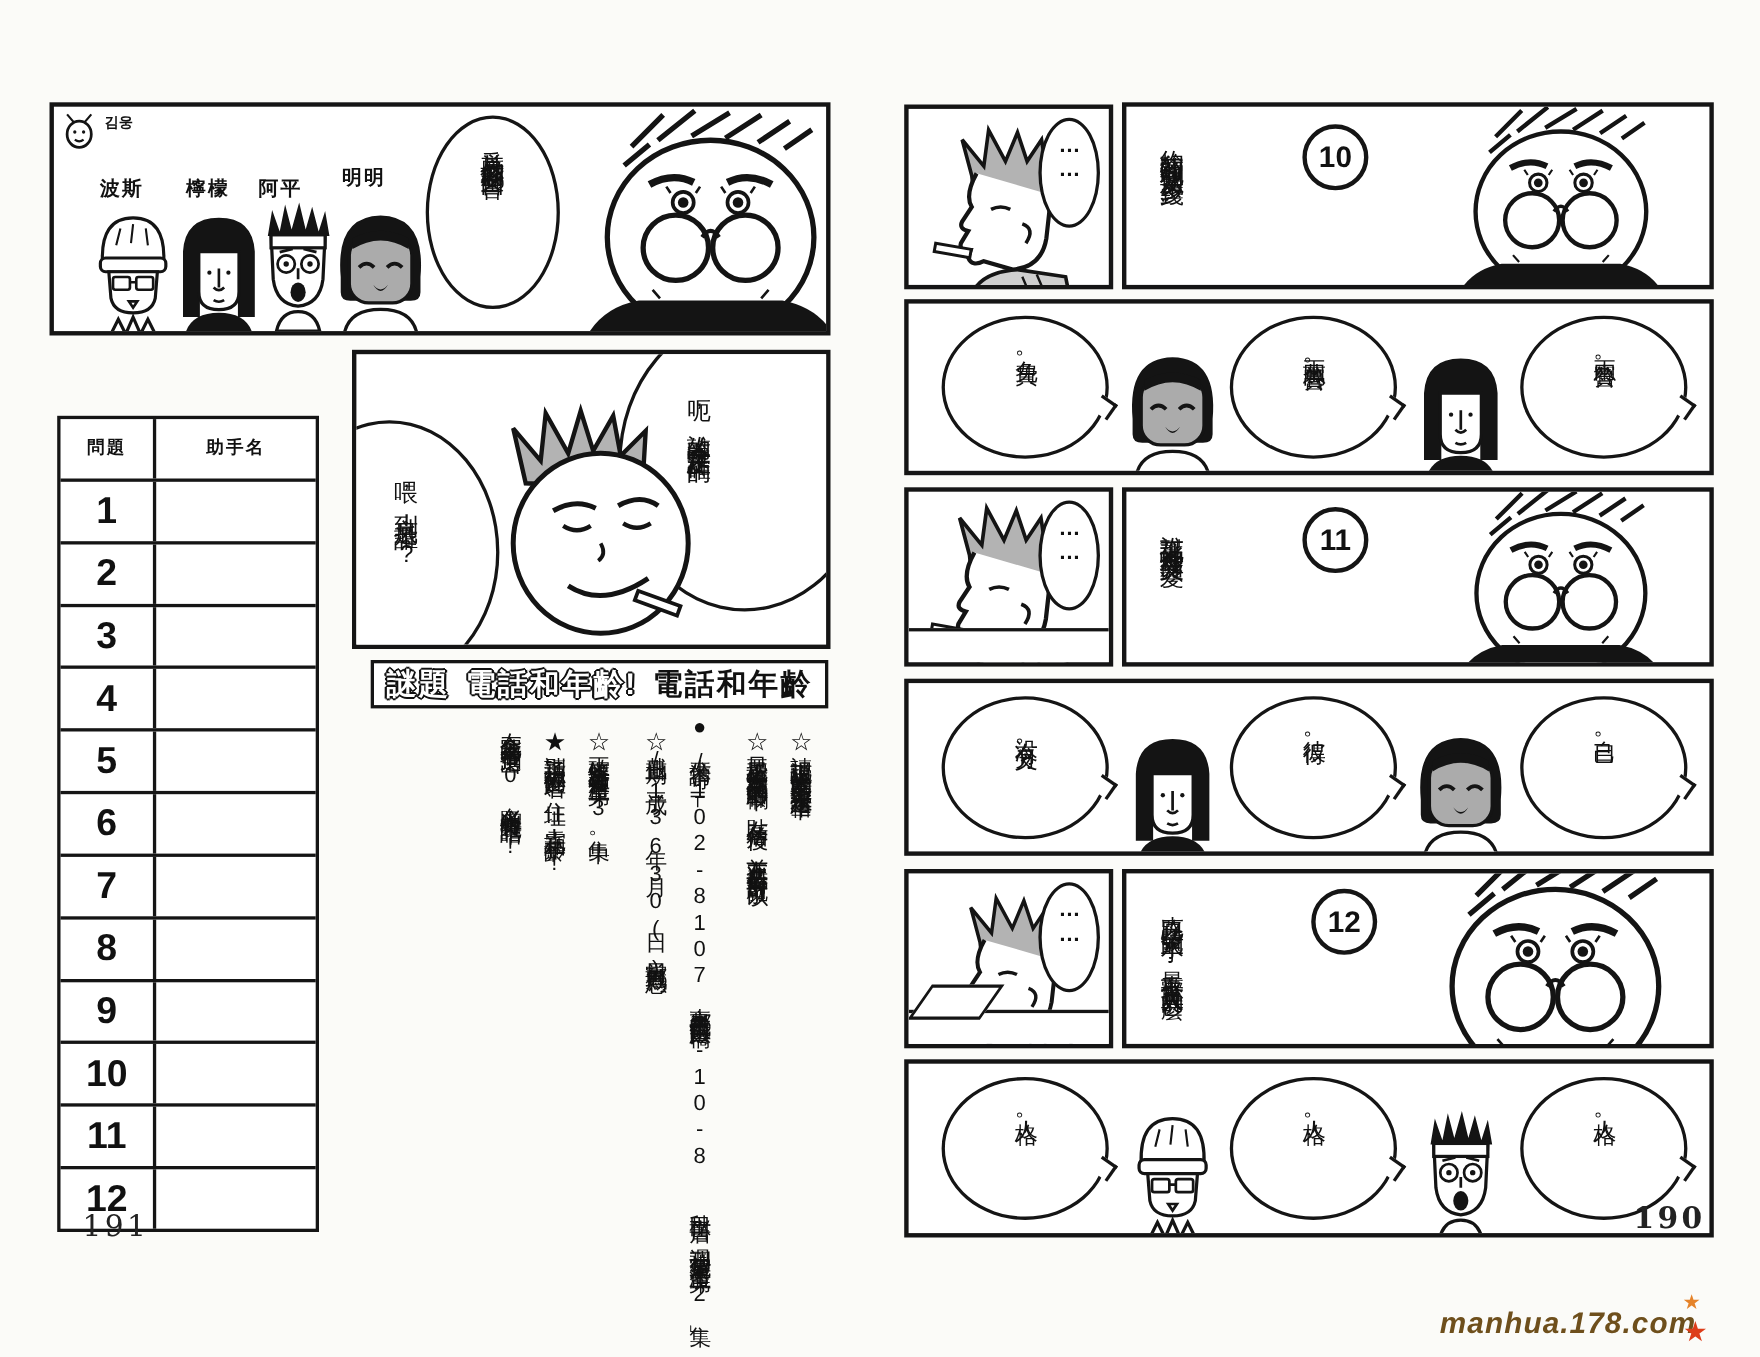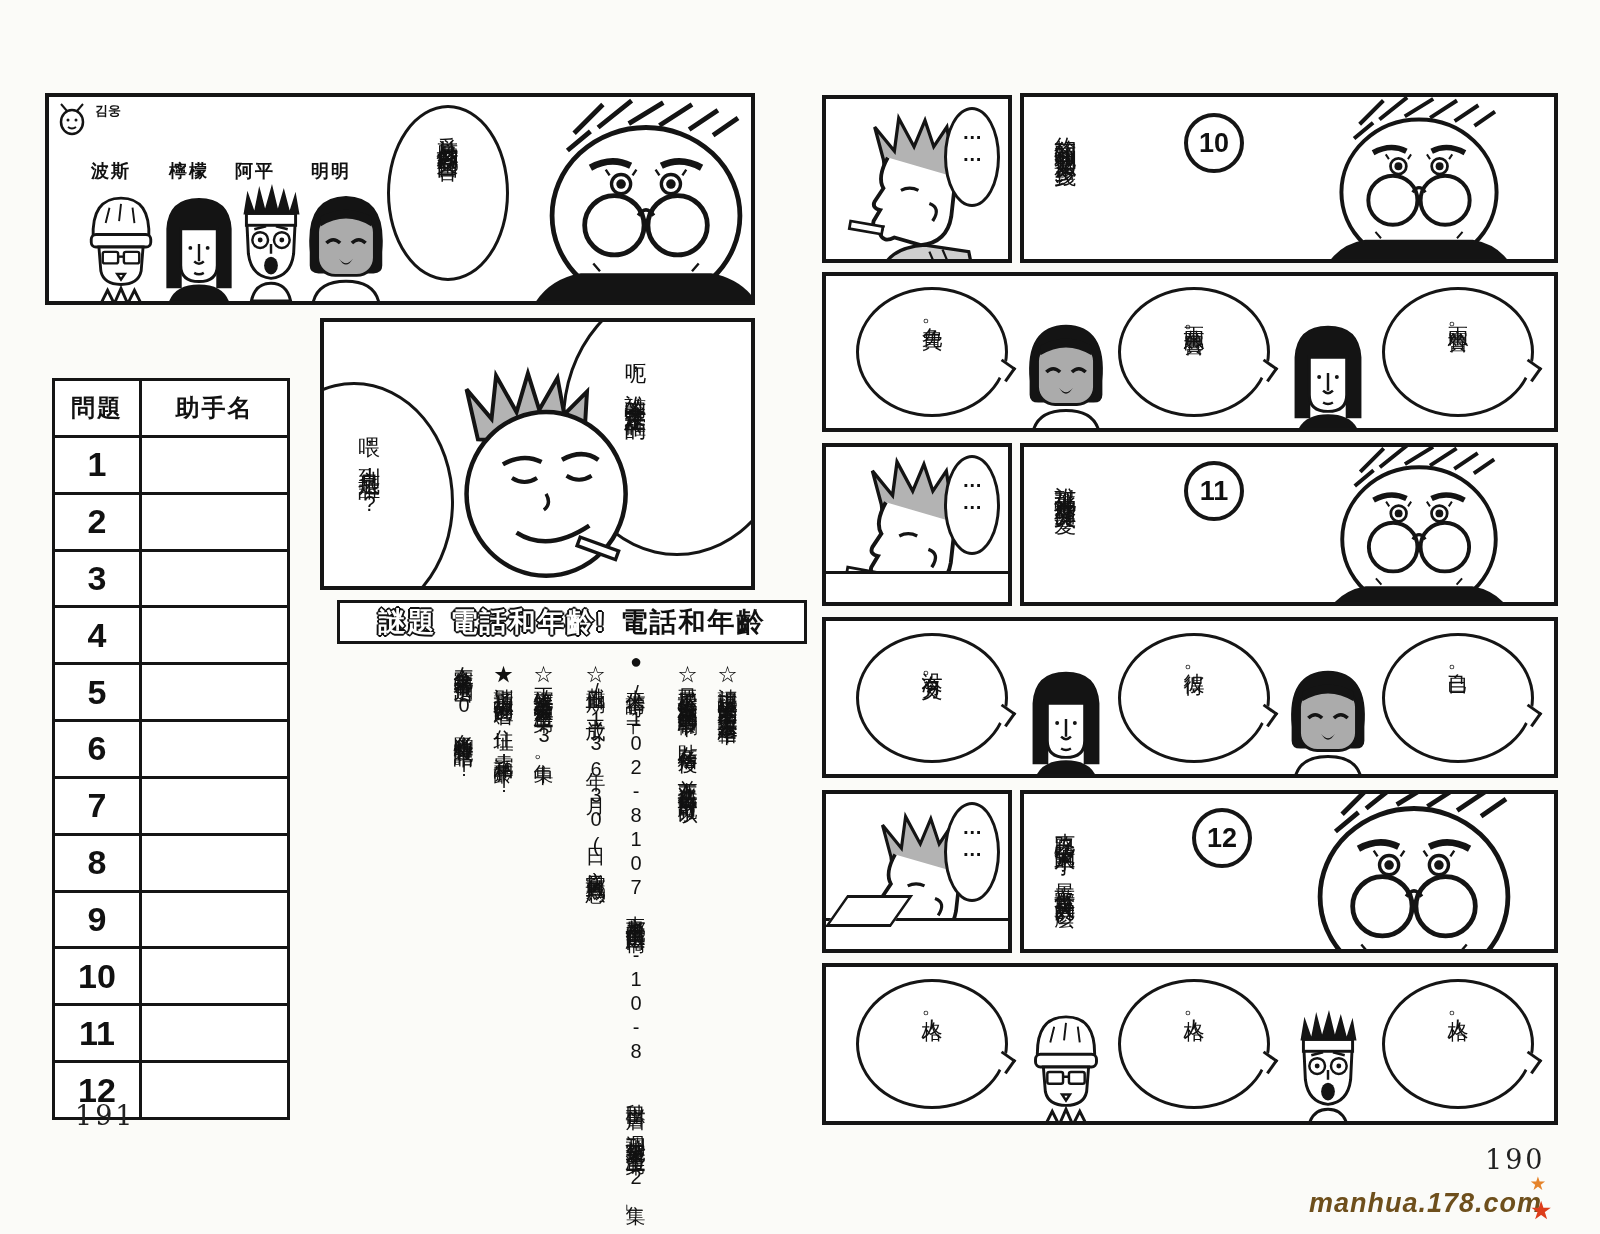--- a/index.html
+++ b/index.html
@@ -24,23 +24,23 @@
   .agroup{position:absolute;top:0;height:100%;display:flex;align-items:center;gap:8px;}
   .avatar{width:100px;height:118px;align-self:flex-end;margin-bottom:-6px;flex:none;}
   .char-label{position:absolute;font-size:18px;font-weight:bold;letter-spacing:2px;}
   .tbl{position:absolute;left:7px;top:288px;width:238px;height:742px;border:3px solid #151515;background:#fff;
        box-sizing:border-box;display:flex;flex-direction:column;}
   .trow{flex:1;display:flex;border-top:3px solid #151515;}
   .trow:first-child{border-top:none;}
   .tnum{width:84px;border-right:3px solid #151515;display:flex;align-items:center;justify-content:center;
         font-weight:bold;font-size:34px;font-family:"Liberation Sans",sans-serif;}
   .tcell{flex:1;}
-  .thead .tnum,.thead{font-size:24px;font-weight:bold;}
+  .thead .tnum,.thead{font-size:16px;font-weight:bold;}
   .thead div{display:flex;align-items:center;justify-content:center;letter-spacing:2px;}
-  .titlebar{position:absolute;left:292px;top:510px;width:470px;height:44px;border:3px solid #151515;background:#fff;
+  .titlebar{position:absolute;left:292px;top:510px;width:416px;height:44px;border:3px solid #151515;background:#fff;
         box-sizing:border-box;display:flex;align-items:center;justify-content:center;gap:14px;
         font-size:27px;font-weight:bold;letter-spacing:2px;}
   .outline-txt{color:#fff;text-shadow:-2px 0 #111,2px 0 #111,0 -2px #111,0 2px #111,-1px -1px #111,1px 1px #111,-1px 1px #111,1px -1px #111;}
   .instr{position:absolute;left:218px;top:560px;width:492px;height:552px;writing-mode:vertical-rl;
         text-orientation:upright;font-size:20px;line-height:1.3;letter-spacing:2px;}
   .instr p{margin:0 14px 0 0;padding:0;}
   .instr p.gap{margin-right:26px;}
   .pageno{position:absolute;font-family:"DejaVu Serif",serif;font-size:27px;letter-spacing:3px;color:#222;}
   .watermark{position:absolute;right:18px;top:1098px;font-size:27px;font-weight:bold;font-style:italic;
         color:#6e4f1c;letter-spacing:1px;}
@@ -149,21 +149,21 @@
           <ellipse cx="15" cy="20" rx="11" ry="12" fill="#fff" stroke="#141414" stroke-width="2.5"></ellipse>
           <circle cx="11" cy="18" r="1.5" fill="#141414"></circle>
             <circle cx="19" cy="18" r="1.5" fill="#141414"></circle>
           <path d="M11 25 q4 3 8 0" stroke="#141414" stroke-width="2" fill="none"></path>
         </svg>
         <span>김웅</span>
       </div>
       <span class="char-label" style="left:42px;top:62px;">波斯</span>
       <span class="char-label" style="left:120px;top:62px;">檸檬</span>
       <span class="char-label" style="left:186px;top:62px;">阿平</span>
-      <span class="char-label" style="left:262px;top:62px;">明明</span>
+      <span class="char-label" style="left:262px;top:52px;">明明</span>
       <svg class="avatar" style="position:absolute;left:24px;top:92px;width:96px;" viewBox="0 0 100 120">
           <use href="#sym-bosi"></use>
         </svg>
       <svg class="avatar" style="position:absolute;left:102px;top:90px;width:96px;" viewBox="0 0 100 120">
           <use href="#sym-lemon"></use>
         </svg>
       <svg class="avatar" style="position:absolute;left:172px;top:86px;width:100px;" viewBox="0 0 100 120">
           <use href="#sym-aping"></use>
         </svg>
       <svg class="avatar" style="position:absolute;left:248px;top:90px;width:98px;" viewBox="0 0 100 120">
@@ -388,21 +388,21 @@
       <div class="agroup" style="left:556px;">
         <div class="bubble ans-bubble" style="position:relative;">
           <div class="vtext ans-text">人格。</div>
         </div>
         <svg class="avatar" viewBox="0 0 100 120">
             <use href="#sym-mingming"></use>
           </svg>
       </div>
     </div>
 
-    <div class="pageno" style="left:665px;top:1054px;">190</div>
+    <div class="pageno" style="left:665px;top:1002px;font-weight:bold;">190</div>
 
     <div class="watermark">
       <span>manhua.178.com</span>
       <span class="star1">★</span>
       <span class="star2">★</span>
     </div>
   </section>
 
 </div>
 

